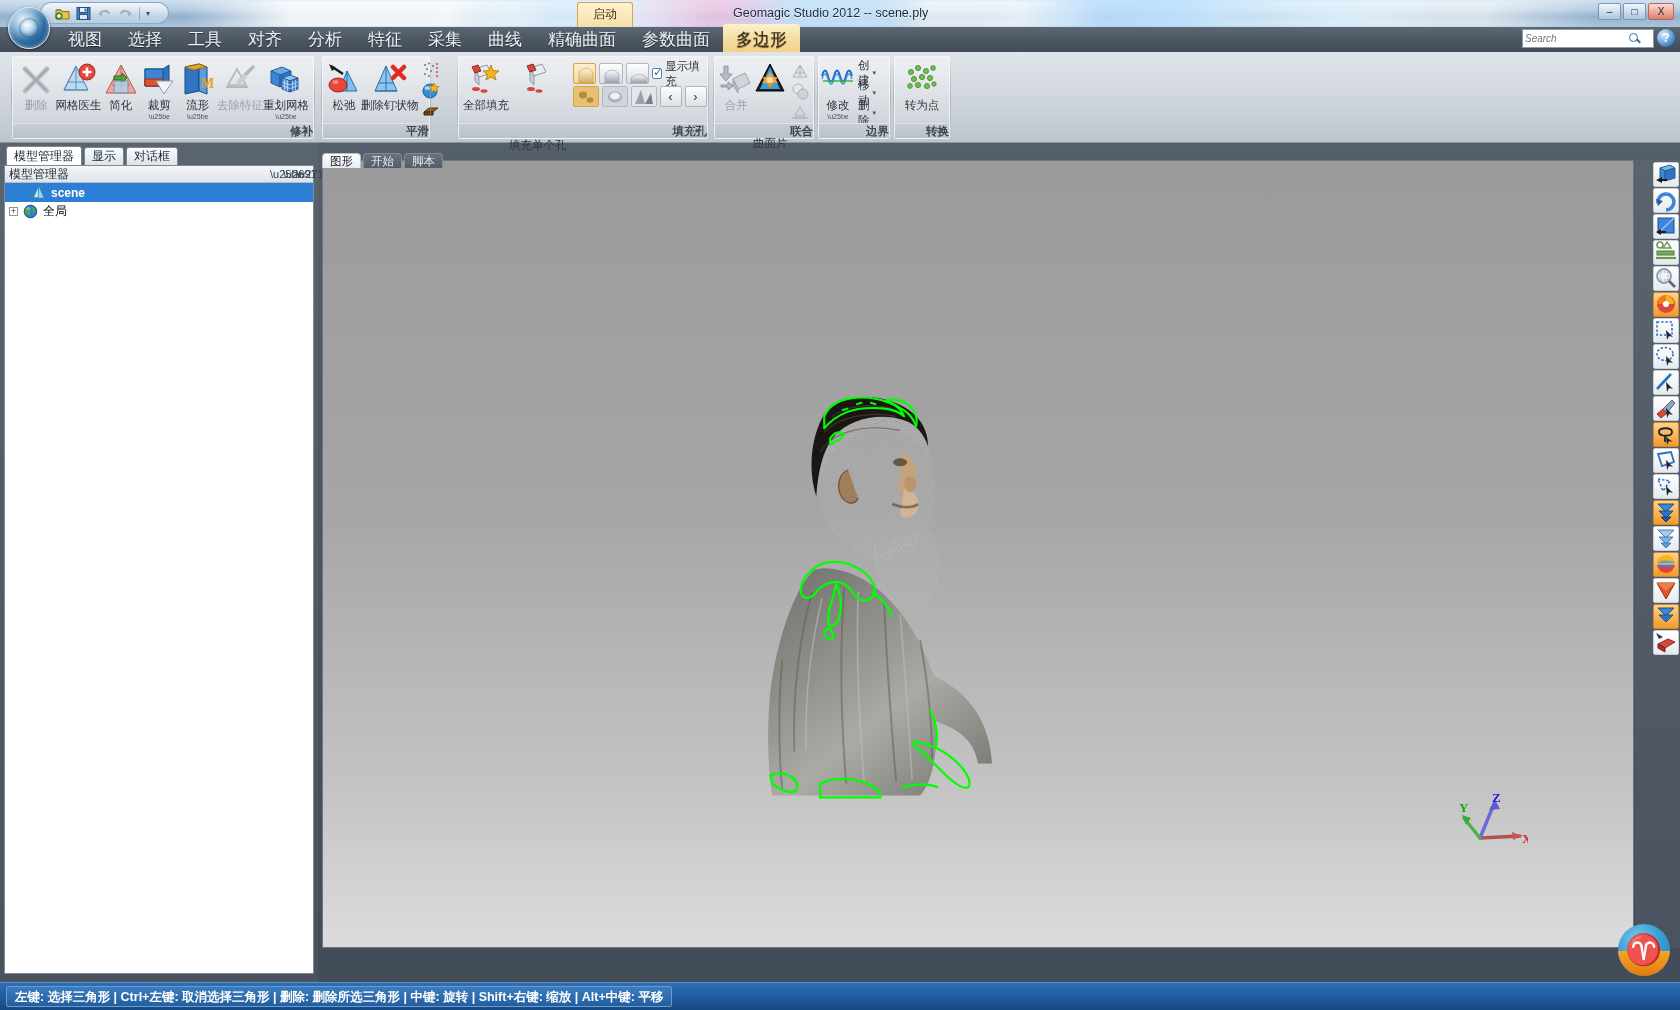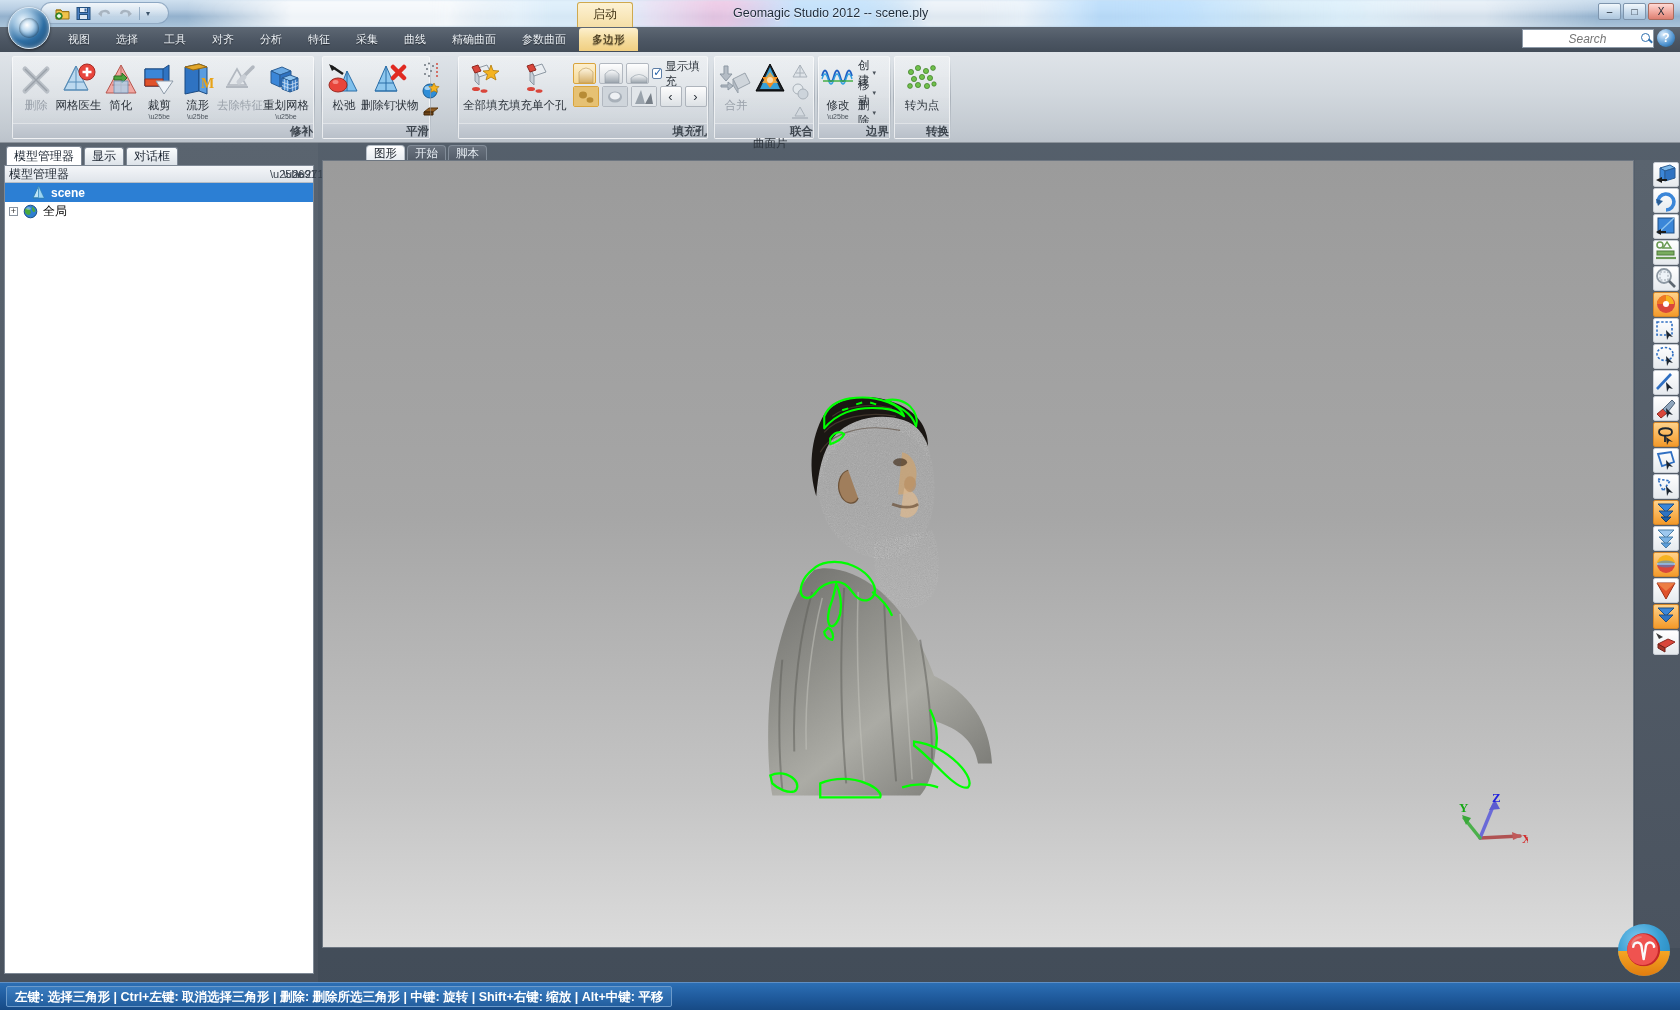--- a/index.html
+++ b/index.html
@@ -52,32 +52,32 @@
     display:flex; align-items:center; gap:6px; z-index:5; }
   .qat-ico { width:15px; height:15px; display:inline-block; position:relative; }
   .qat-sep { width:1px; height:13px; background:rgba(110,140,170,.6); }
   .qat-caret { font-size:8px; color:#3d556c; }
 
   
   .menubar { position:absolute; left:0; top:27px; width:1680px; height:25px;
     background:linear-gradient(180deg,#5d6773 0%, #4c5663 55%, #434d59 100%);
     border-bottom:1px solid #2e3views; }
   .menu-items { position:absolute; left:55px; top:27px; height:25px; display:flex; align-items:center; }
-  .menu-item { color:#eef3f8; font-size:11px; padding:4px 13px; white-space:nowrap;
+  .menu-item { color:#eef3f8; font-size:17px; padding:4px 13px; white-space:nowrap;
     text-shadow:0 1px 1px rgba(0,0,0,.55); }
   .menu-item.active { color:#3a2c10; background:linear-gradient(180deg,#fdf0cd 0%,#f6dfa4 45%,#f1cf81 100%);
     border:1px solid #c9a martin; border-radius:3px 3px 0 0; }
   .auto-tab { position:absolute; left:577px; top:2px; width:56px; height:25px;
     background:linear-gradient(180deg,#fdf2d4,#f5dfa7); border:1px solid #cfa94e;
     border-bottom:none; border-radius:3px 3px 0 0; text-align:center; line-height:23px;
     font-size:12px; color:#3c2e10; z-index:4; }
   .searchwrap { position:absolute; right:26px; top:29px; width:132px; height:19px;
     background:#fff; border:1px solid #8d9aa8; display:flex; align-items:center; }
-  .searchwrap input { border:0; outline:0; width:105px; height:15px; margin-left:12px;
-    font-size:12px; font-style:italic; color:#7b8794; font-family:inherit; background:transparent;text-align:center; }
+  .searchwrap input { border:0; outline:0; width:105px; height:15px; margin-left:0;
+    font-size:10px; font-style:italic; color:#7b8794; font-family:inherit; background:transparent; }
   .mag { width:13px; height:13px; position:relative; }
   .mag::before { content:""; position:absolute; left:1px; top:1px; width:7px; height:7px;
     border:1.6px solid #2f6fae; border-radius:50%; }
   .mag::after { content:""; position:absolute; left:8px; top:8px; width:5px; height:1.8px;
     background:#2f6fae; transform:rotate(45deg); }
   .help-orb { position:absolute; right:5px; top:29px; width:18px; height:18px; border-radius:50%;
     background:radial-gradient(circle at 35% 30%,#dff0ff,#4f93d0 60%,#13507f);
     color:#fff; font-size:12px; font-weight:bold; text-align:center; line-height:18px; }
 
   
@@ -132,21 +132,21 @@
     font-size:12px; color:#222a34; }
   .lphdr .sp { flex:1; }
   .lphdr .hi { width:13px; text-align:center; font-size:11px; color:#39424d; }
   .treerow { height:19px; display:flex; align-items:center; padding-left:26px; gap:5px; font-size:12px; }
   .treerow.sel { background:#2c7fd4; color:#fff; font-weight:bold; }
   .expbox { width:9px; height:9px; border:1px solid #8a939e; background:#fff; position:relative;
     font-size:9px; line-height:7px; text-align:center; color:#333; }
   .ticon { width:15px; height:15px; position:relative; }
 
   
-  .vtabs { position:absolute; left:322px; top:144px; height:16px; display:flex; align-items:flex-end; z-index:3;margin-left:44px; }
+  .vtabs { position:absolute; left:322px; top:144px; height:24px; display:flex; align-items:flex-end; z-index:3; }
   .vtab { height:15px; padding:0 7px; line-height:14px; font-size:11.5px; color:#e9eff5;
     background:linear-gradient(180deg,#69727e,#545d69); border:1px solid #828c98;
     border-bottom:none; border-radius:4px 4px 0 0; margin-right:2px; }
   .vtab.act { background:linear-gradient(180deg,#ffffff,#e8ecf1); color:#161d26; border-color:#b8c0c9; }
   .viewport { position:absolute; left:322px; top:160px; right:46px; bottom:62px;
     background:linear-gradient(180deg,#9a9a9a 0%, #a3a3a3 40%, #c0c0c0 78%, #d9d9d9 100%);
     border:1px solid #6d7681; overflow:hidden; }
   .statusbox { position:absolute; left:322px; right:46px; bottom:28px; height:34px;
     background:#ececec; border:1px solid #9aa2ab; border-top:none;
     font-size:12px; color:#151b22; padding:1px 0 0 8px; line-height:16px; }
@@ -433,21 +433,21 @@
                 <path d="M3 4 L9 2 L12 8 L6 10 Z" fill="#d9463b" stroke="#8e2820"></path>
                 <g fill="#d9463b">
                   <ellipse cx="7" cy="26" rx="4" ry="2"></ellipse>
                   <ellipse cx="15" cy="28" rx="3.5" ry="1.8"></ellipse>
                 </g>
                 <path d="M22 2 L24 7.5 L30 8 L25.5 11.5 L27 17 L22 14 L17 17 L18.5 11.5 L14 8 L20 7.5 Z" fill="#f5b320" stroke="#b37a08" stroke-width=".8"></path>
               </svg>
           </span>
           <span class="lb">全部填充</span>
         </div>
-        <div class="bigbtn" style="width:74px;">
+        <div class="bigbtn" style="width:74px;gap:40px;">
           <span class="ic">
             <svg width="34" height="33" viewBox="0 0 34 33">
                 <path d="M9 5 L21 1 L25 9 L13 13 Z" fill="#e9edf1" stroke="#8d98a3"></path>
                 <path d="M9 5 L13 13 L13 22 L9 18 Z" fill="#c6ced7" stroke="#8d98a3"></path>
                 <path d="M6 3 L12 1 L15 7 L9 9 Z" fill="#d9463b" stroke="#8e2820"></path>
                 <g fill="#d9463b">
                   <ellipse cx="10" cy="26" rx="4" ry="2"></ellipse>
                   <ellipse cx="18" cy="28" rx="3.5" ry="1.8"></ellipse>
                 </g>
               </svg>

